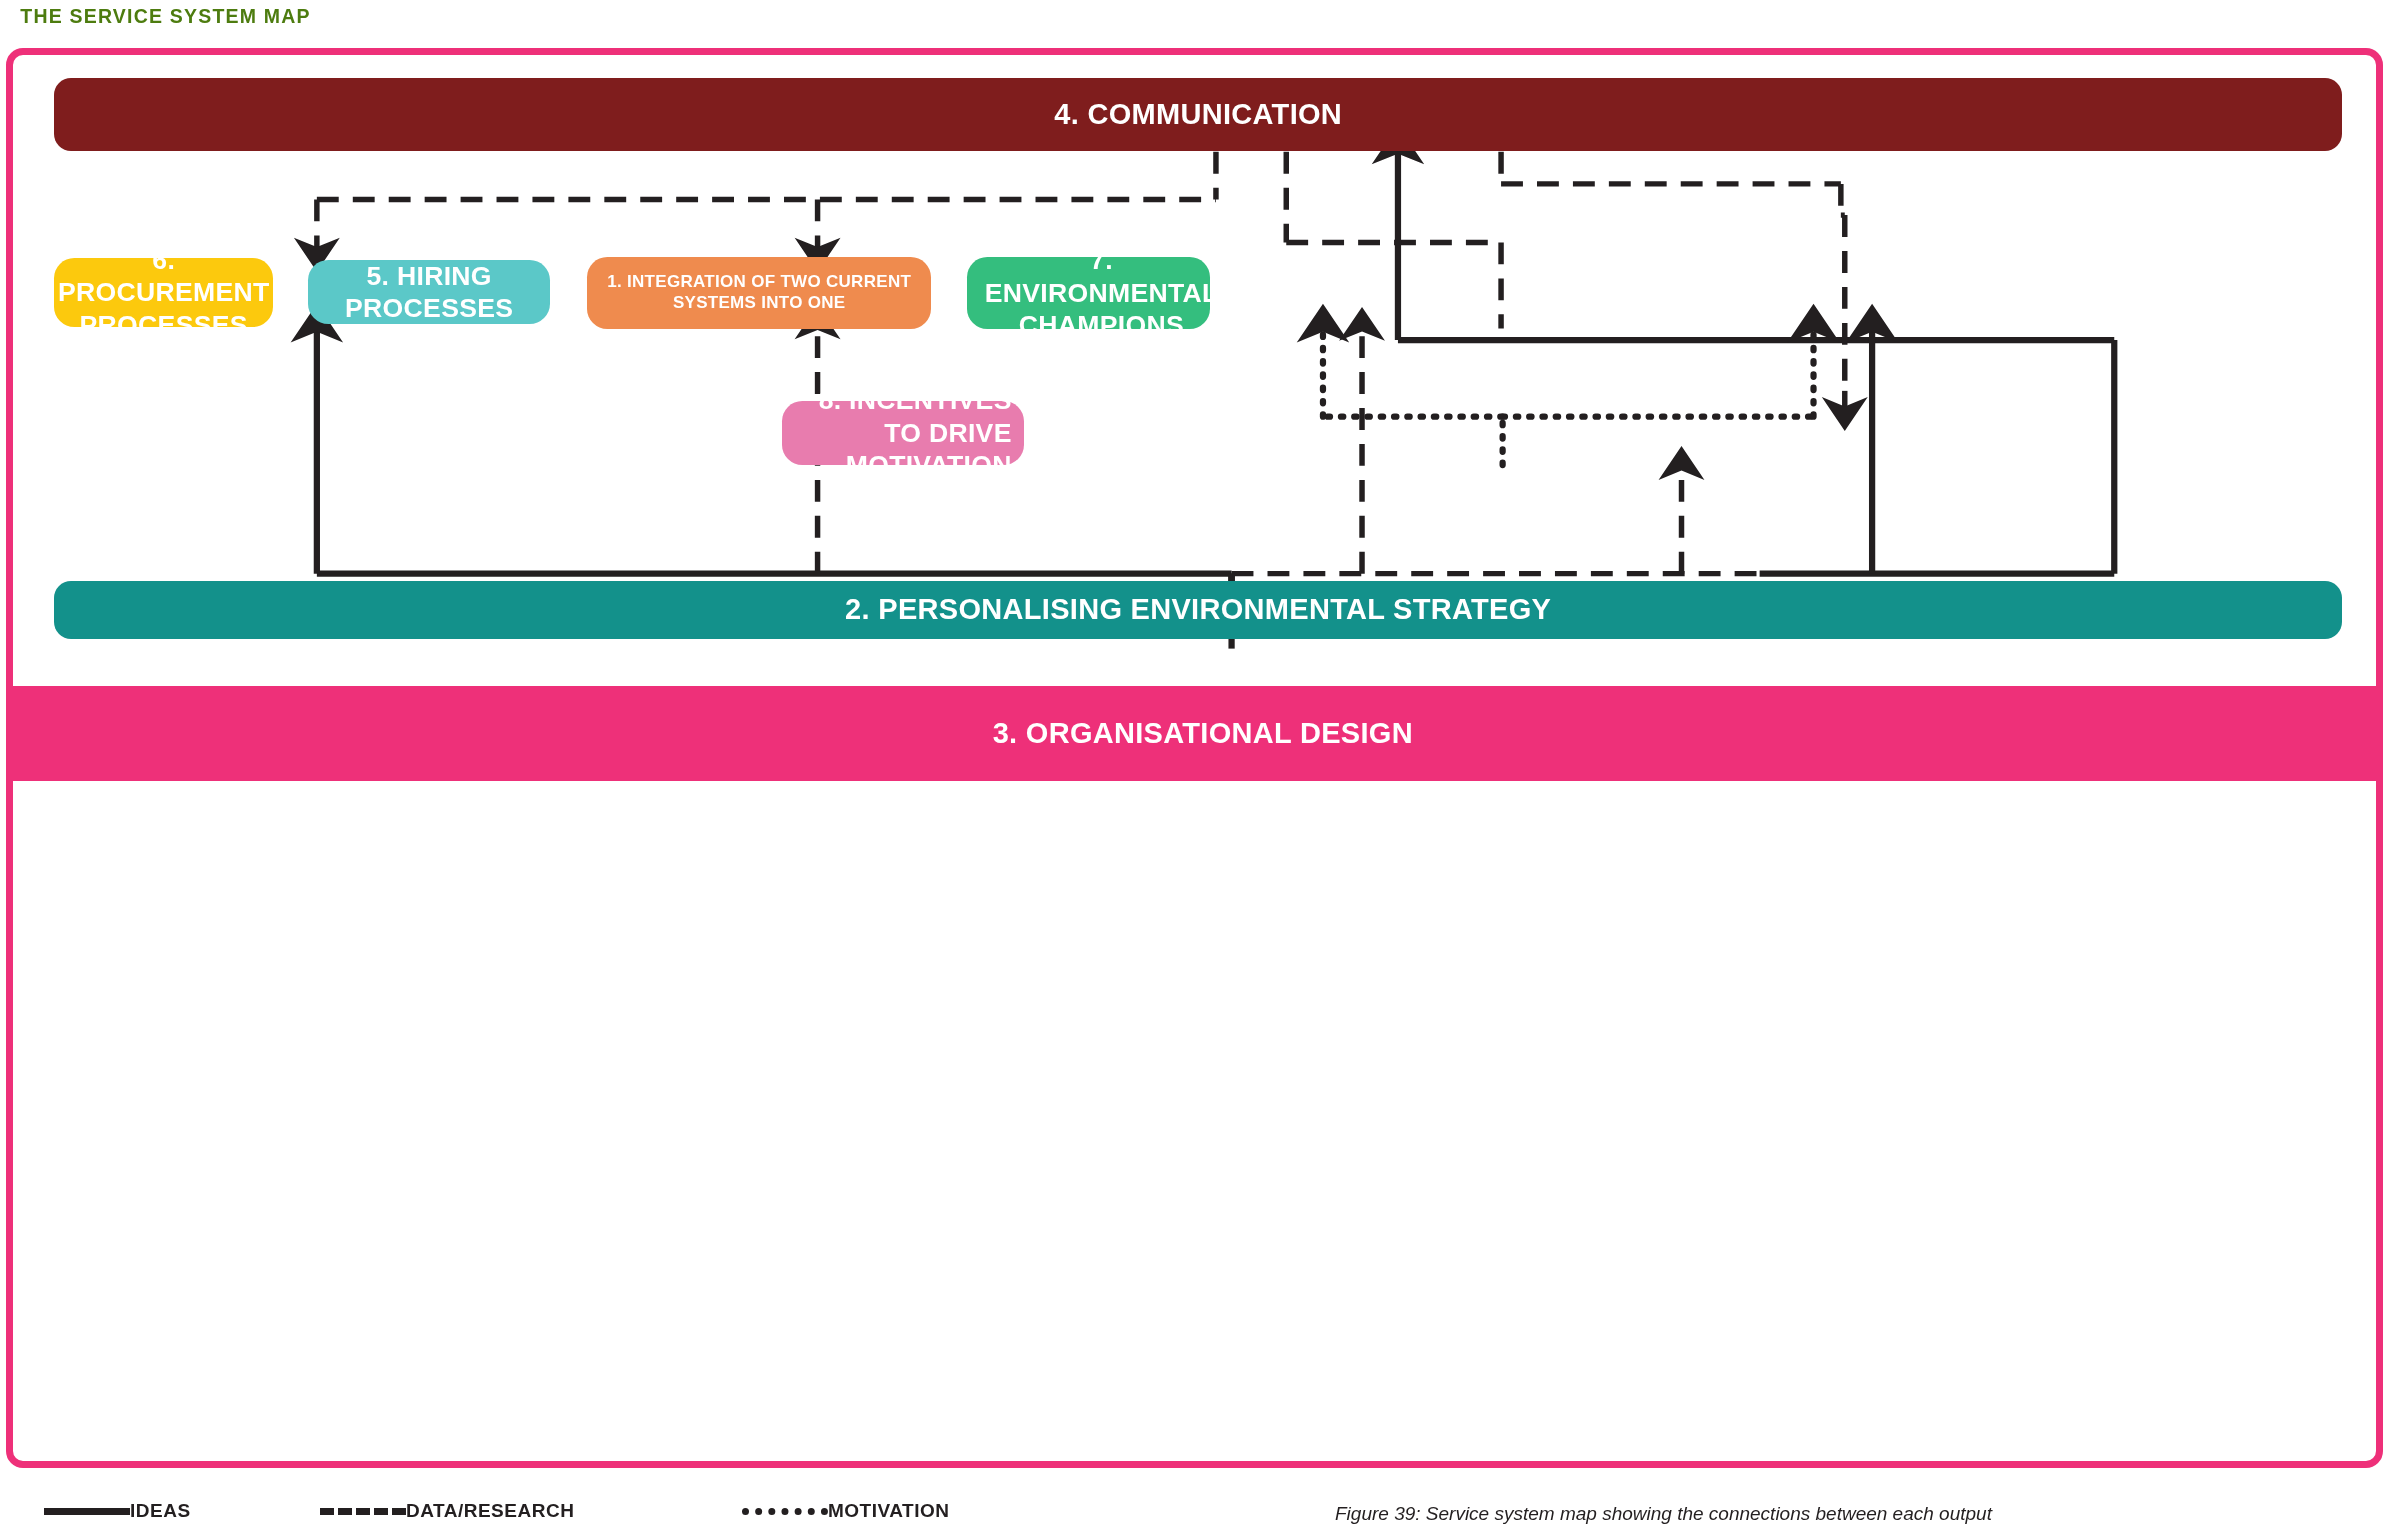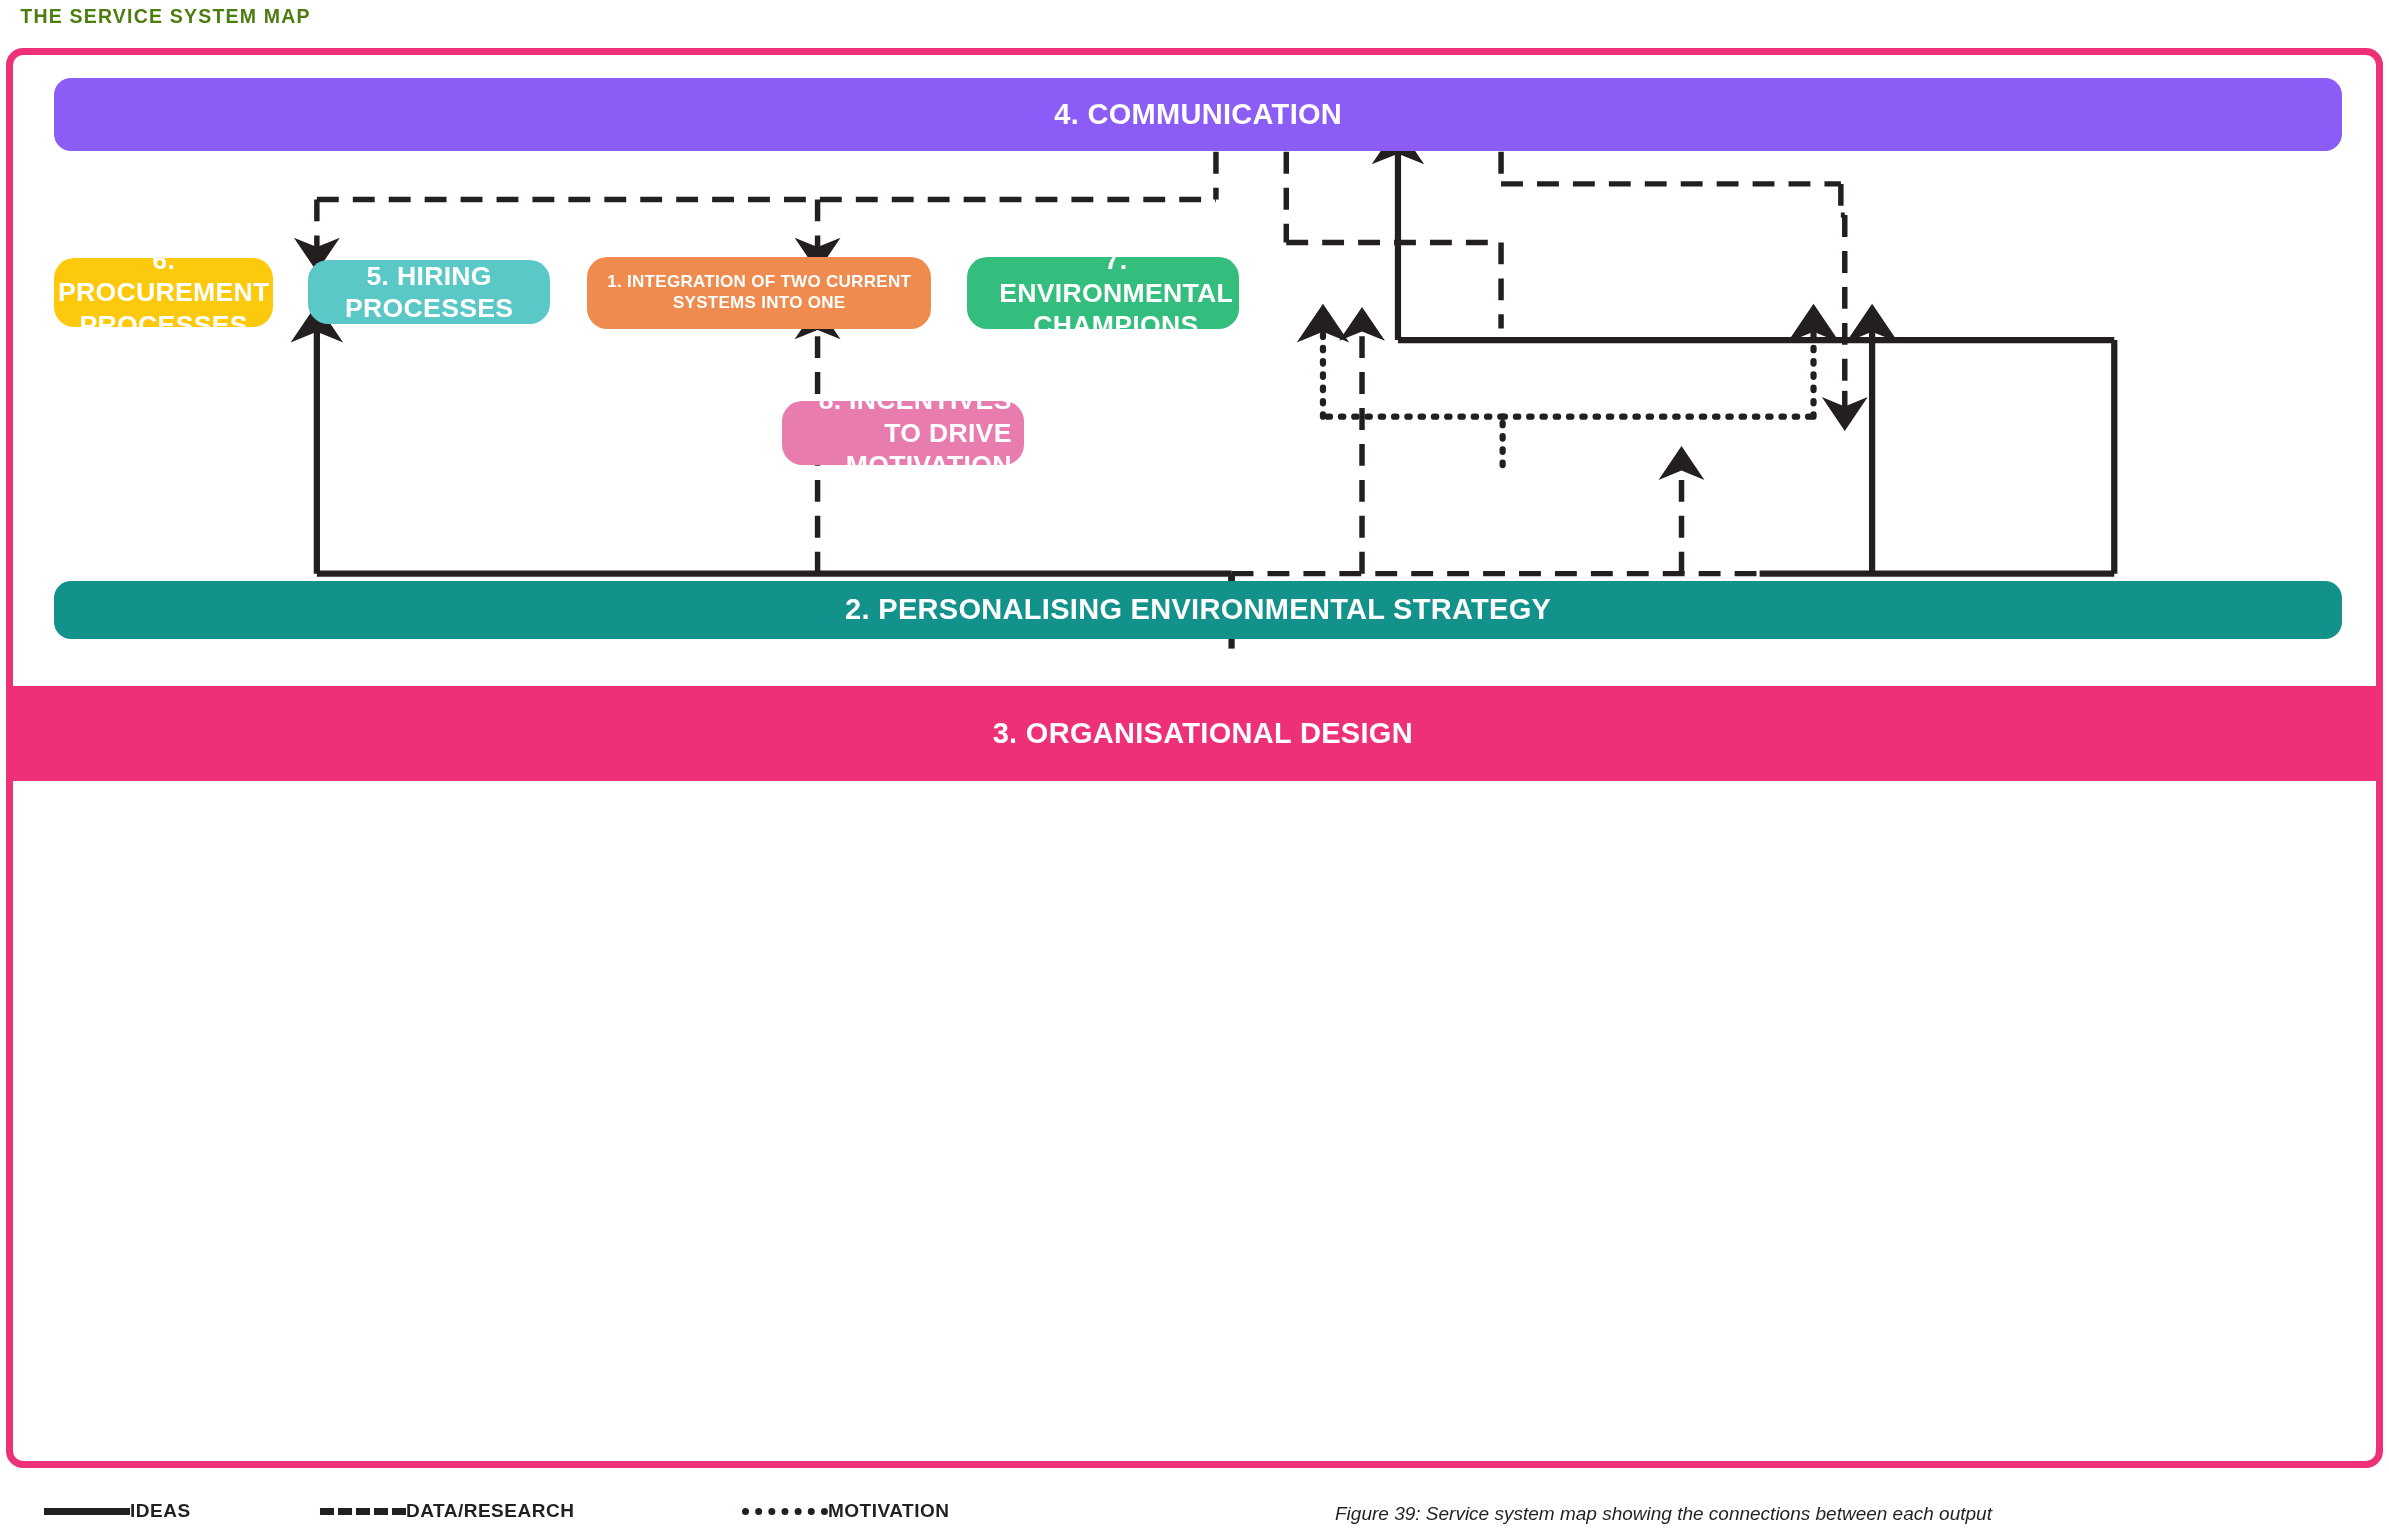--- a/index.html
+++ b/index.html
@@ -50,21 +50,21 @@
     letter-spacing: 0.3px;
     padding: 4.7px 12.5px;
     z-index: 5;
   }
 
   
   #node-communication { left: 41px;  top: 23.4px;   width: 2288px; height: 73px;  font-size: 29px; border-radius: 17px; }
   #node-procurement   { left: 41px;  top: 203px;  width: 219px;  height: 69px;  font-size: 26.6px; }
   #node-hiring        { left: 295px; top: 205px;  width: 242px;  height: 64px;  font-size: 26.6px; }
   #node-integration   { left: 574px; top: 202px;  width: 344px;  height: 72px;  font-size: 17px; }
-  #node-champions     { left: 954px;top: 202px;  width: 272px;  height: 72px;  font-size: 26.6px; padding-left: 38px; }
+  #node-champions     { left: 954px;top: 202px;  width: 243px;  height: 72px;  font-size: 26.6px; padding-left: 38px; }
   #node-incentives    { left: 769px; top: 346px;  width: 242px;  height: 64px;  font-size: 26.6px; text-align: right; }
   #node-strategy      { left: 41px;  top: 526px;  width: 2288px; height: 58px;  font-size: 29px; border-radius: 17px; }
   #node-orgdesign     { left: -9.4px; top: 631px;  width: 2398px; height: 95px; font-size: 29px; border-radius: 0; }
 
   .legend {
     position: absolute;
     left: 0; top: 1486px;
     width: 2389px; height: 50px;
   }
   .legend-item {
@@ -153,21 +153,21 @@
         <path d="M 1907,525 L 1907,463" stroke-width="8" stroke-dasharray="3 14" stroke-linecap="round"></path>
         <path d="M 1907,463 L 1677,463" stroke-width="8" stroke-dasharray="3 14" stroke-linecap="round"></path>
         <path d="M 1677,463 L 1677,352" stroke-width="8" stroke-dasharray="3 14" stroke-linecap="round" marker-end="url(#arrowhead)"></path>
 
         <path d="M 1907,463 L 2305,463" stroke-width="8" stroke-dasharray="3 14" stroke-linecap="round"></path>
         <path d="M 2305,463 L 2305,352" stroke-width="8" stroke-dasharray="3 14" stroke-linecap="round" marker-end="url(#arrowhead)"></path>
 
       </g>
     </svg>
 
-    <div class="node" id="node-communication" style="background:#8b5cf6">
+    <div class="node" id="node-communication" style="background:#7f1d1d">
       <span>4. COMMUNICATION</span>
     </div>
 
     <div class="node" id="node-procurement" style="background:#FCC90D">
       <span>6. PROCUREMENT PROCESSES</span>
     </div>
 
     <div class="node" id="node-hiring" style="background:#5BC8C8">
       <span>5. HIRING PROCESSES</span>
     </div>

